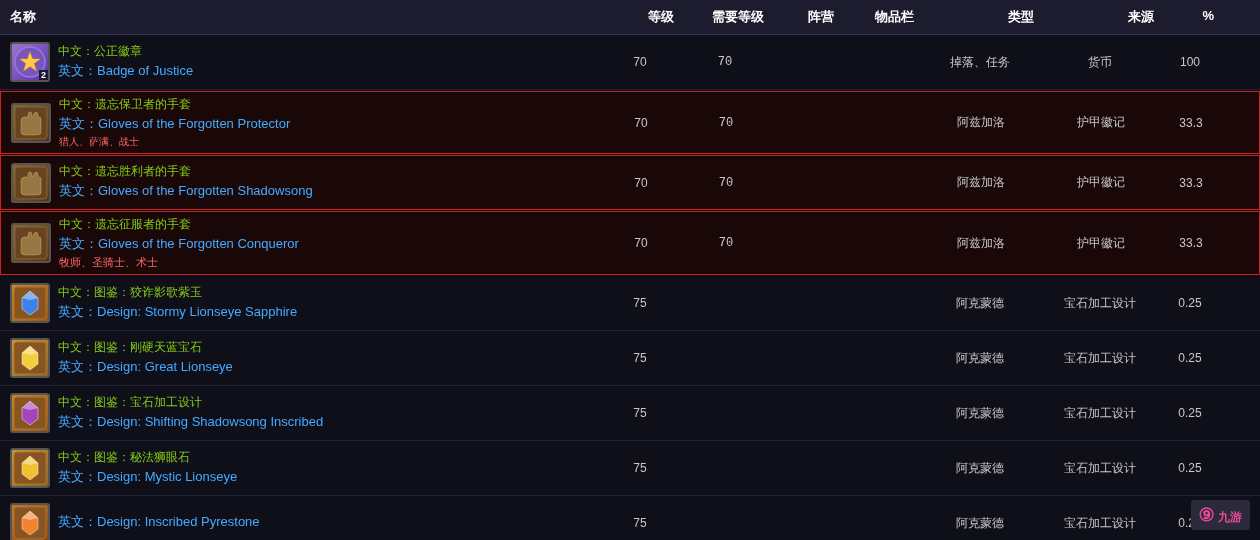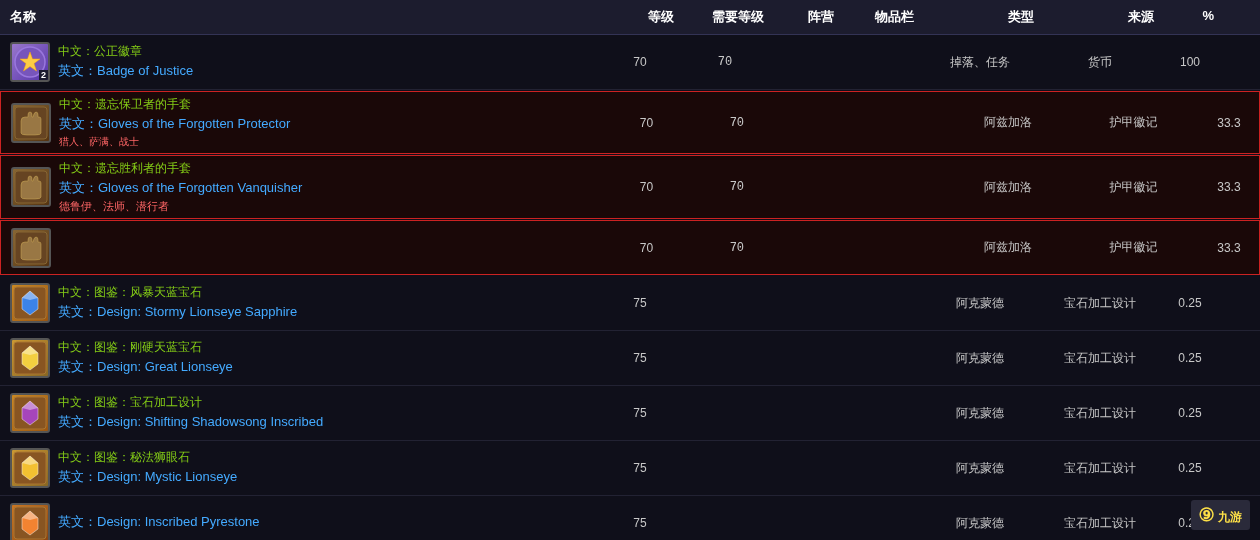--- a/index.html
+++ b/index.html
@@ -40,21 +40,20 @@
     .table-row {
       display: flex;
       border-bottom: 1px solid #222233;
       align-items: center;
       min-height: 55px;
     }
     .table-row.highlighted {
       background: #1a0808;
       border: 1px solid #cc2222;
       margin: 1px 0;
-      justify-content: space-between;
     }
     .table-row .col {
       padding: 4px 6px;
       text-align: center;
       font-size: 12px;
       color: #c8c8c8;
       vertical-align: middle;
     }
     .item-info {
       display: flex;
@@ -96,21 +95,21 @@
     }
 
     .watermark {
       position: fixed;
       bottom: 10px;
       right: 10px;
       background: #2a2a3a;
       padding: 4px 8px;
       border-radius: 3px;
       font-size: 12px;
-      color: #fde047;
+      color: #ec4899;
       font-weight: bold;
     }
 
     .col-name { width: 600px; }
     .col-level { width: 80px; }
     .col-req-level { width: 90px; font-family: Liberation Mono, monospace; }
     .col-faction { width: 70px; }
     .col-slot { width: 80px; }
     .col-source { width: 120px; }
     .col-type { width: 120px; }
@@ -189,22 +188,21 @@
       <div class="item-info">
         <div class="item-icon" style="background:linear-gradient(135deg, #886633, #553311);">
     <svg width="36" height="36" viewBox="0 0 36 36">
       <rect x="2" y="2" width="32" height="32" rx="3" fill="#664422" stroke="#886633" stroke-width="1"></rect>
       <path d="M8 28 L8 16 Q8 12 12 12 L15 12 L15 10 Q15 7 17 7 Q19 7 19 10 L19 12 L20 12 Q21 7 23 7 Q25 7 25 10 L25 12 L26 12 Q28 12 28 14 L28 28 Q28 30 22 30 L14 30 Q8 30 8 28Z" fill="#997744" stroke="#ccaa55" stroke-width="0.5"></path>
     </svg>
     
   </div>
         <div class="item-text">
           <div class="cn-name">中文：遗忘胜利者的手套</div>
-          <div class="en-name">英文：Gloves of the Forgotten Vanquisher</div>
-          <div class="classes" style="color:#ff6666;font-size:11px;">德鲁伊、法师、潜行者</div>
+          <div class="en-name">英文：Gloves of the Forgotten Shadowsong</div>
         </div>
       </div>
     </div>
     <div class="col col-level">70</div>
     <div class="col col-req-level">70</div>
     <div class="col col-faction"></div>
     <div class="col col-slot"></div>
     <div class="col col-source">阿兹加洛</div>
     <div class="col col-type">护甲徽记</div>
     <div class="col col-pct">33.3</div>
@@ -212,20 +210,25 @@
       <div class="table-row highlighted">
     <div class="col col-name">
       <div class="item-info">
         <div class="item-icon" style="background:linear-gradient(135deg, #886633, #553311);">
     <svg width="36" height="36" viewBox="0 0 36 36">
       <rect x="2" y="2" width="32" height="32" rx="3" fill="#664422" stroke="#886633" stroke-width="1"></rect>
       <path d="M8 28 L8 16 Q8 12 12 12 L15 12 L15 10 Q15 7 17 7 Q19 7 19 10 L19 12 L20 12 Q21 7 23 7 Q25 7 25 10 L25 12 L26 12 Q28 12 28 14 L28 28 Q28 30 22 30 L14 30 Q8 30 8 28Z" fill="#997744" stroke="#ccaa55" stroke-width="0.5"></path>
     </svg>
     
   </div>
+        <div class="item-text">
+          <div class="cn-name">中文：遗忘征服者的手套</div>
+          <div class="en-name">英文：Gloves of the Forgotten Conqueror</div>
+          <div class="classes" style="color:#ff6666;font-size:11px;">牧师、圣骑士、术士</div>
+        </div>
       </div>
     </div>
     <div class="col col-level">70</div>
     <div class="col col-req-level">70</div>
     <div class="col col-faction"></div>
     <div class="col col-slot"></div>
     <div class="col col-source">阿兹加洛</div>
     <div class="col col-type">护甲徽记</div>
     <div class="col col-pct">33.3</div>
   </div>
@@ -234,21 +237,21 @@
       <div class="item-info">
         <div class="item-icon" style="background:linear-gradient(135deg, #cc8822, #995511);">
     <svg width="36" height="36" viewBox="0 0 36 36">
       <rect x="2" y="2" width="32" height="32" rx="3" fill="#885522" stroke="#aa7733" stroke-width="1"></rect>
       <polygon points="18,6 26,13 26,24 18,30 10,24 10,13" fill="#3388ff" stroke="white" stroke-width="0.5" opacity="0.9"></polygon>
       <polygon points="18,6 26,13 18,15 10,13" fill="white" opacity="0.4"></polygon>
     </svg>
     
   </div>
         <div class="item-text">
-          <div class="cn-name">中文：图鉴：风暴天蓝宝石</div>
+          <div class="cn-name">中文：图鉴：狡诈影歌紫玉</div>
           <div class="en-name">英文：Design: Stormy Lionseye Sapphire</div>
 
         </div>
       </div>
     </div>
     <div class="col col-level">75</div>
     <div class="col col-req-level"></div>
     <div class="col col-faction"></div>
     <div class="col col-slot"></div>
     <div class="col col-source">阿克蒙德</div>

